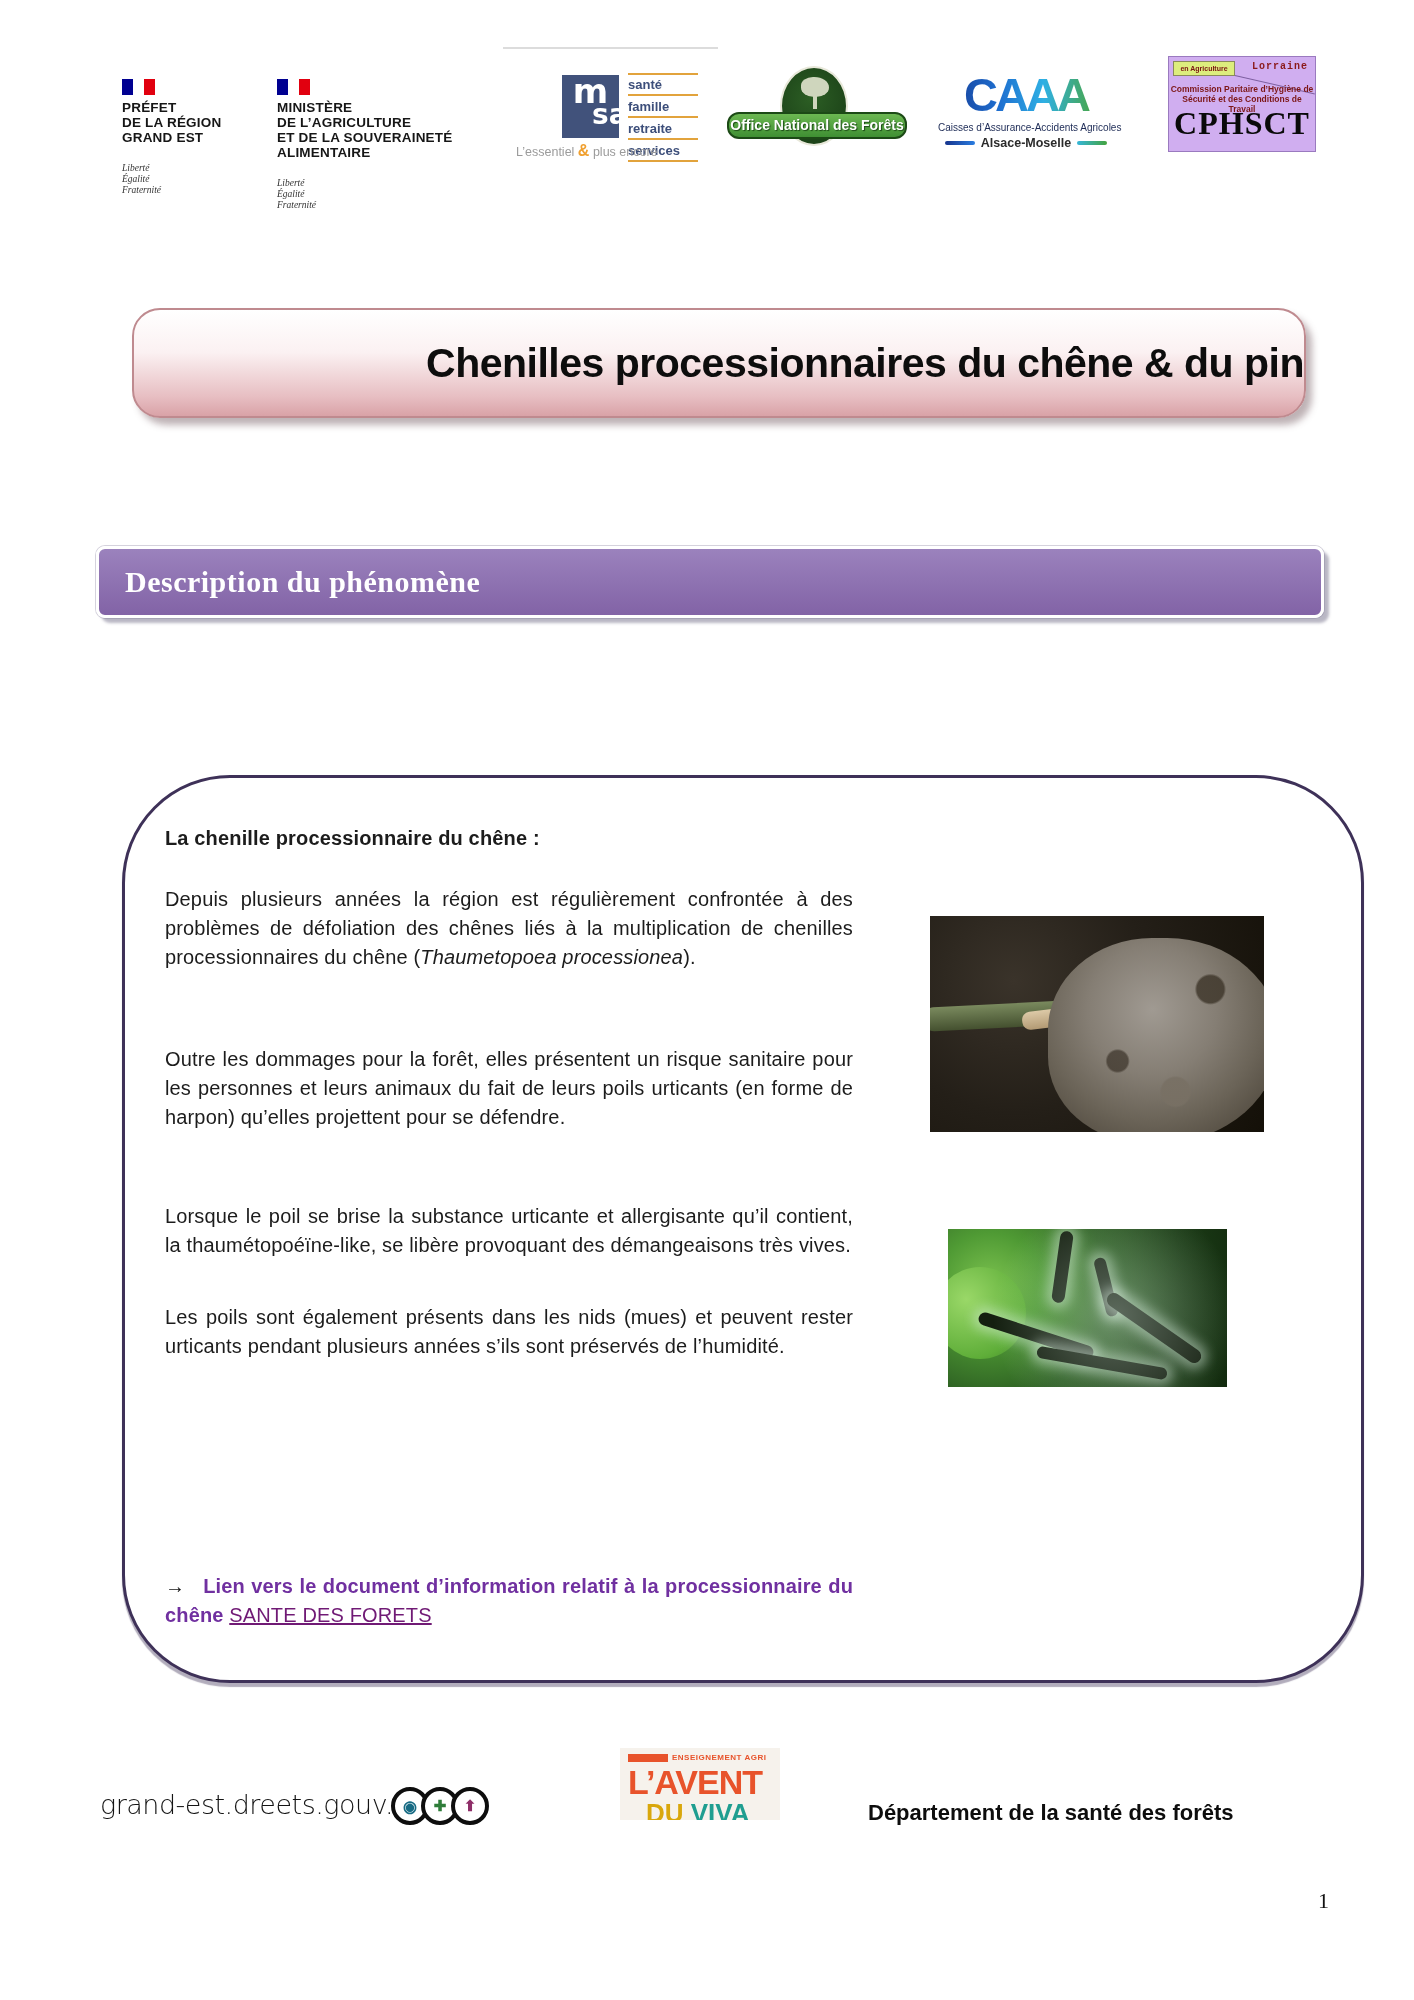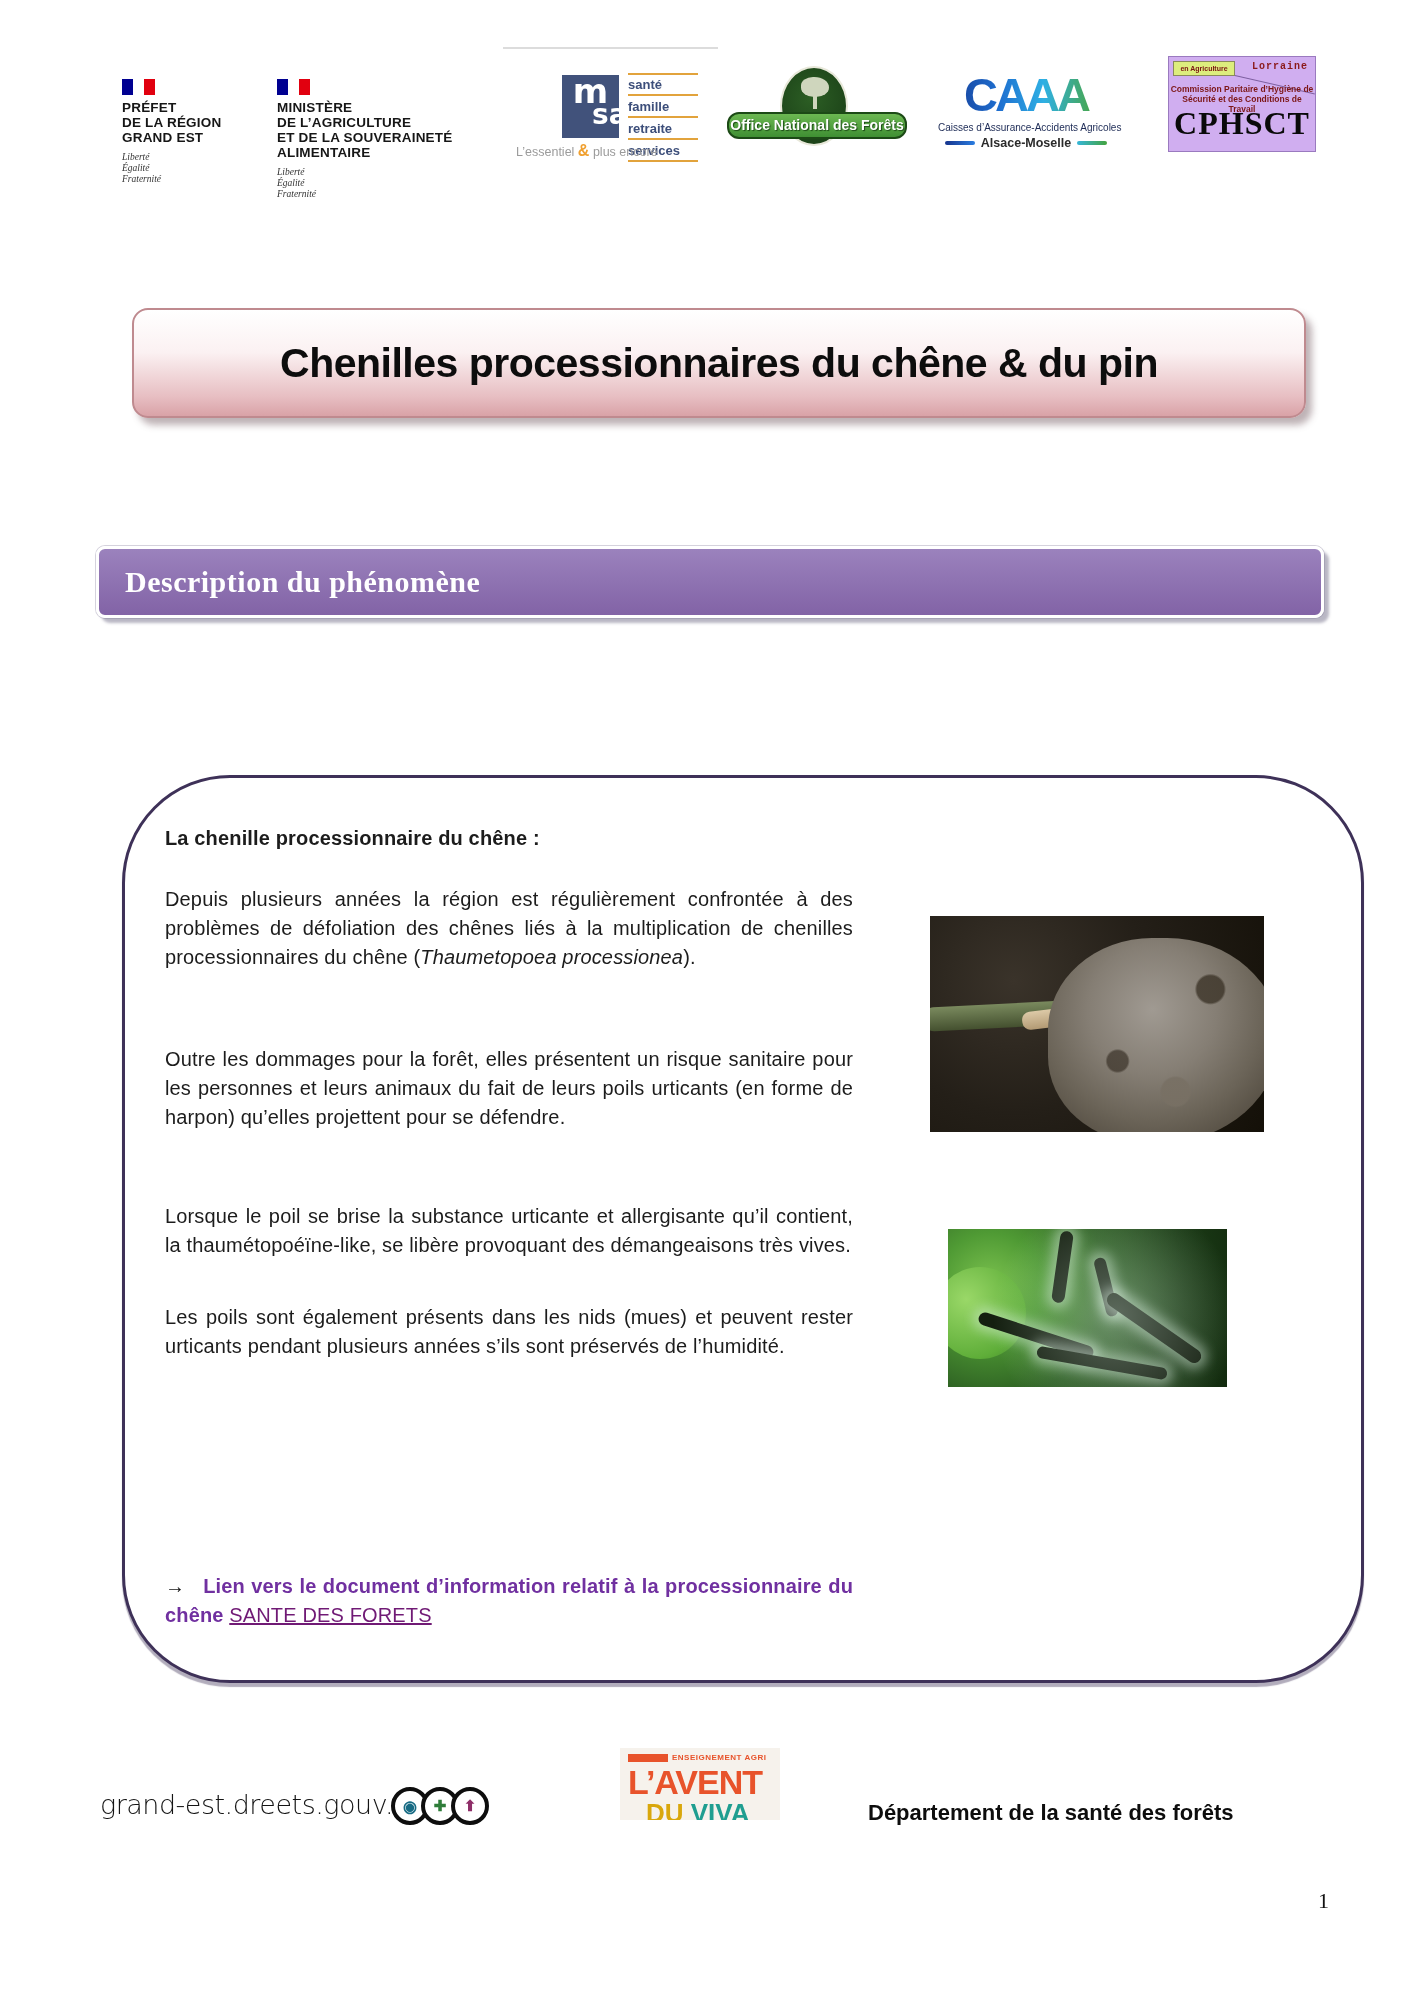--- a/index.html
+++ b/index.html
@@ -5,21 +5,21 @@
   html,body{margin:0;padding:0;background:#ffffff;}
   .page{position:relative;width:1414px;height:2000px;background:#ffffff;overflow:hidden;
         font-family:"Liberation Sans",sans-serif;color:#1c1c1c;}
 
   
   .top-line{position:absolute;left:503px;top:47px;width:215px;height:2px;background:#dcdcdc;}
 
   .gov-logo{position:absolute;top:79px;}
   .gov-logo .flag{width:33px;height:16px;background:linear-gradient(90deg,#000091 0 33%,#ffffff 33% 66%,#e1000f 66% 100%);margin-bottom:5px;}
   .gov-logo .gl-lines{font-weight:bold;font-size:13.5px;line-height:15px;letter-spacing:.2px;color:#161616;}
-  .gov-logo .gl-motto{margin-top:7px;font-family:"Liberation Serif",serif;font-style:italic;font-size:9.5px;line-height:11px;color:#333;}
+  .gov-logo .gl-motto{margin-top:18px;font-family:"Liberation Serif",serif;font-style:italic;font-size:9.5px;line-height:11px;color:#333;}
   .logo-prefet{left:122px;}
   .logo-ministere{left:277px;}
 
   
   .msa{position:absolute;left:562px;top:75px;}
   .msa-square{position:absolute;left:0;top:0;width:57px;height:63px;background:#41527b;color:#fff;text-align:center;font-family:"DejaVu Sans",sans-serif;font-weight:800;}
   .msa-square .m{display:block;font-size:34px;line-height:30px;margin-top:1px;}
   .msa-square .sa{display:block;font-size:28px;line-height:26px;margin-top:-4px;padding-left:30px;}
   .msa-services{position:absolute;left:66px;top:-2px;width:70px;}
   .msa-services div{font-size:13px;font-weight:bold;color:#3c4e7a;border-bottom:2px solid #e2a33c;padding:1px 0 2px 0;margin-bottom:2px;}
@@ -47,24 +47,24 @@
 
   
   .cphsct{position:absolute;left:1168px;top:56px;width:146px;height:94px;background:#d0aef0;border:1px solid #9a7abf;}
   .cphsct-chip{position:absolute;left:4px;top:4px;width:60px;height:13px;background:#dded7d;border:1px solid #8a8a5a;font-size:7px;font-weight:bold;color:#7a1212;text-align:center;line-height:13px;}
   .cphsct-region{position:absolute;right:7px;top:4px;font-family:"Liberation Mono",monospace;font-size:10px;font-weight:bold;color:#8b1a1a;letter-spacing:1px;}
   .cphsct-diag{position:absolute;left:66px;top:18px;width:82px;height:1px;background:#7d5fa0;transform:rotate(13deg);transform-origin:left top;}
   .cphsct-body{position:absolute;left:0;top:27px;width:146px;text-align:center;font-size:8.5px;font-weight:bold;color:#7c1616;line-height:10px;}
   .cphsct-acronym{position:absolute;left:0;top:48px;width:146px;text-align:center;font-family:"Liberation Serif",serif;font-size:32px;font-weight:600;color:#0a0a0a;letter-spacing:1px;}
 
   
-  .title-banner{position:absolute;left:132px;top:308px;width:1170px;height:106px;border:2px solid #bf8a8f;border-radius:16px;
+  .title-banner{position:absolute;left:132px;top:308px;width:1170px;height:106px;border:2px solid #bf8a8f;border-radius:28px;
     background:linear-gradient(180deg,#ffffff 0%,#fbf1f2 40%,#e7bec2 82%,#d9a2a7 100%);
     box-shadow:6px 7px 7px rgba(110,85,90,.45);
-    display:flex;align-items:center;justify-content:center;}
+    display:flex;align-items:center;justify-content:flex-end;}
   .title-banner span{font-size:41px;font-weight:800;color:#0d0d0d;letter-spacing:-.5px;}
 
   .section-banner{position:absolute;left:96px;top:546px;width:1222px;height:66px;background:linear-gradient(180deg,#9b82bd,#8263a6);
     border:3px solid #ffffff;border-radius:9px;box-shadow:5px 5px 3px rgba(128,123,148,.55),0 0 0 1px #d5d2dd;
     display:flex;align-items:center;}
   .section-banner span{font-family:"Liberation Serif",serif;font-weight:bold;font-size:30px;color:#ffffff;padding-left:26px;letter-spacing:.5px;}
 
   
   .content-box{position:absolute;left:122px;top:775px;width:1236px;height:902px;border:3px solid #3e3158;border-radius:108px;
     box-shadow:0 4px 1px rgba(62,49,88,.4);background:#ffffff;}

